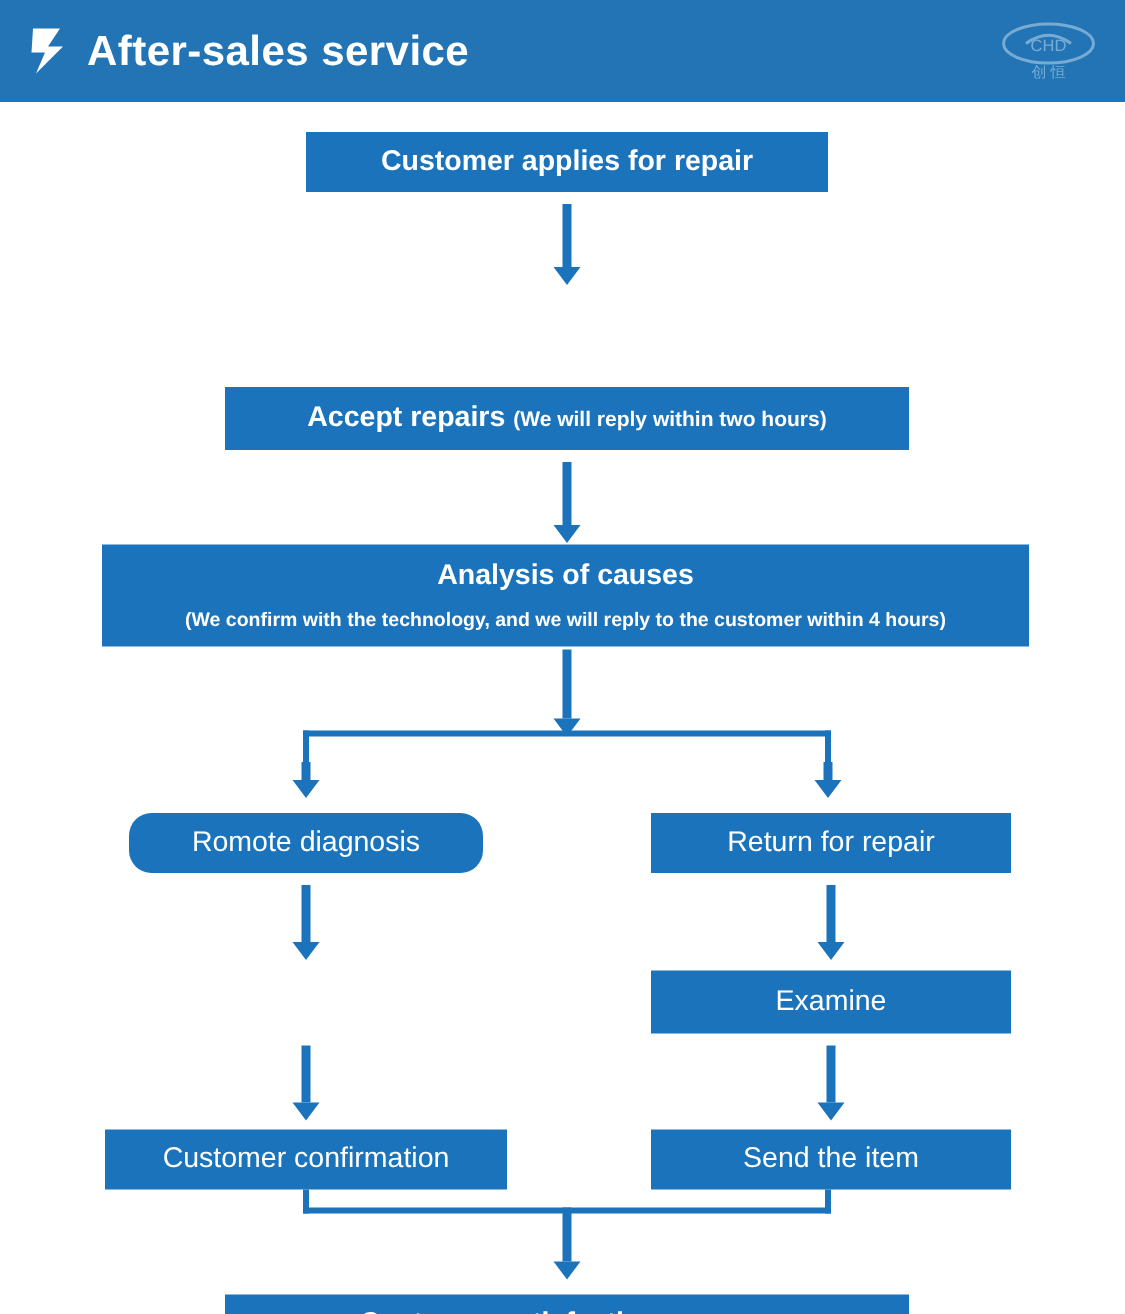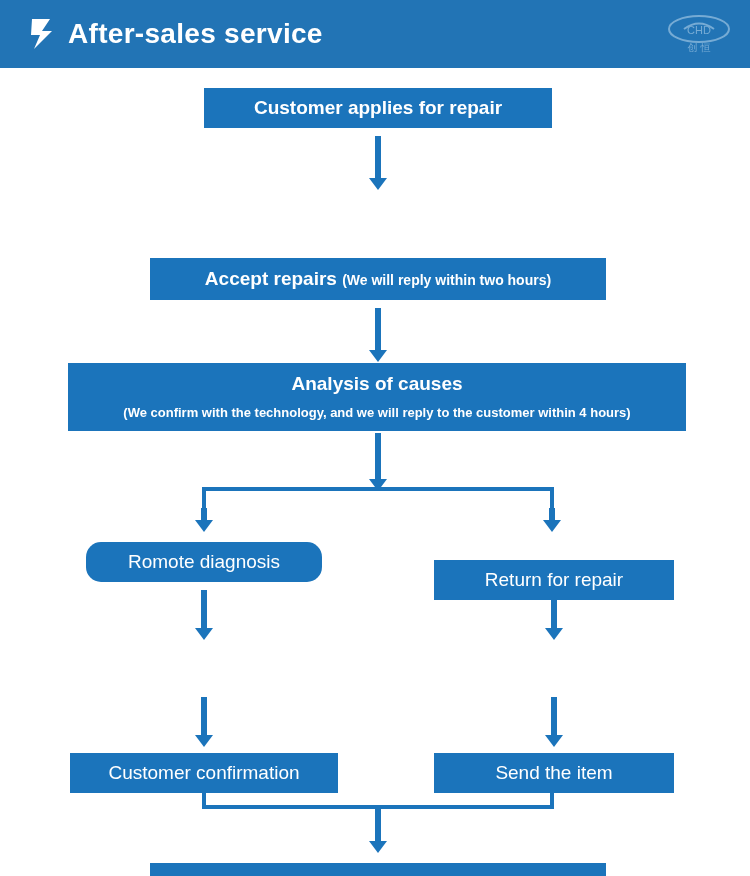--- a/index.html
+++ b/index.html
@@ -16,21 +16,21 @@
 
   
   .header {
     position: relative;
     width: 750px;
     height: 68px;
     background: #2274b5;
     display: flex;
     align-items: center;
     box-sizing: border-box;
-    padding-left: 28px;
+    padding-left: 18px;
   }
   .header-logo {
     width: 30px;
     height: 34px;
     margin-right: 10px;
     flex: 0 0 auto;
     position: relative;
   }
   .header-logo svg { display: block; }
   .header-title {
@@ -183,34 +183,37 @@
   </div>
   <div class="arrow" style="left:543px; top:440px; height:24px;">
     <div class="shaft" style="height:12px;"></div>
     <div class="head"></div>
   </div>
 
   <div class="node plain" style="left:86px; top:474px; width:236px; height:40px;border-radius:15px;">
     <div class="line1">Romote diagnosis</div>
   </div>
 
-  <div class="node plain" style="left:434px; top:492px; width:240px; height:40px;">
+  <div class="node plain" style="left:434px; top:474px; width:240px; height:40px;">
     <div class="line1">Return for repair</div>
   </div>
 
   <div class="arrow" style="left:195px; top:522px; height:50px;">
     <div class="shaft" style="height:38px;"></div>
     <div class="head"></div>
   </div>
   <div class="arrow" style="left:545px; top:522px; height:50px;">
     <div class="shaft" style="height:38px;"></div>
     <div class="head"></div>
   </div>
 
 
+  <div class="node plain" style="left:434px; top:579px; width:240px; height:42px;">
+    <div class="line1">Examine</div>
+  </div>
 
   <div class="arrow" style="left:195px; top:629px; height:50px;">
     <div class="shaft" style="height:38px;"></div>
     <div class="head"></div>
   </div>
   <div class="arrow" style="left:545px; top:629px; height:50px;">
     <div class="shaft" style="height:38px;"></div>
     <div class="head"></div>
   </div>
 

